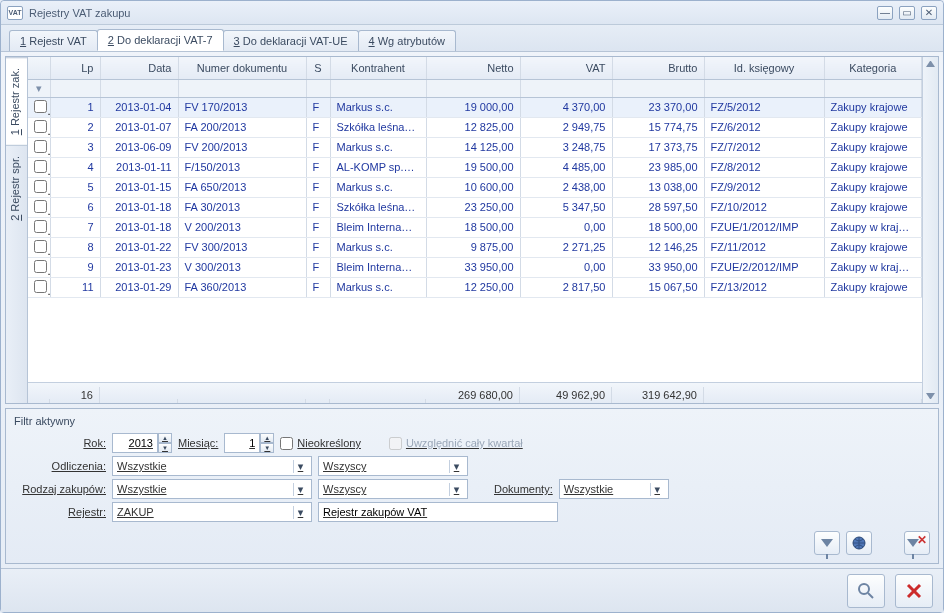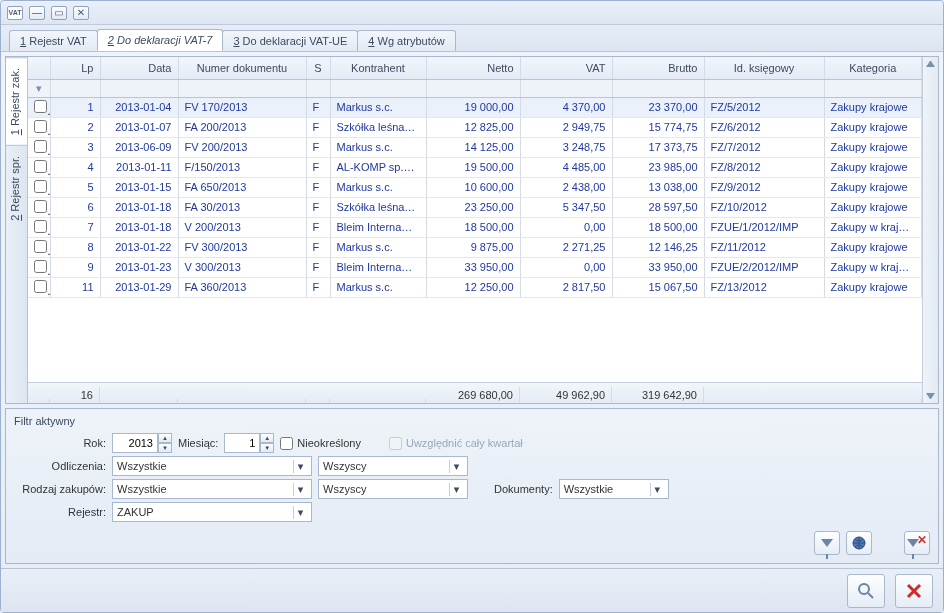--- a/index.html
+++ b/index.html
@@ -5,21 +5,21 @@
   * { box-sizing: border-box; }
   html, body { margin:0; padding:0; font-family: Tahoma, Arial, sans-serif; font-size:11px; color:#333; background:#e8eef7; }
   .window { width:944px; height:613px; background:linear-gradient(#f0f4fa,#e6edf6); border:1px solid #9cb1cd; border-radius:4px; display:flex; flex-direction:column; position:relative; }
   .titlebar { height:24px; display:flex; align-items:center; gap:6px; padding:0 6px; background:linear-gradient(#eaf0f9,#dde6f2); border-bottom:1px solid #bccada; border-radius:4px 4px 0 0; }
   .titlebar .title { flex:1; color:#4b5c74; font-size:11px; }
   .titlebar .winbtn { width:16px; height:14px; border:1px solid #8ba2c0; background:linear-gradient(#fdfefe,#e2eaf3); border-radius:2px; display:flex; align-items:center; justify-content:center; font-size:10px; color:#4b5c74; cursor:default; }
   .titlebar .vat-icon { width:16px; height:14px; background:#fff; border:1px solid #8ba2c0; border-radius:2px; font-size:7px; color:#4b5c74; display:flex; align-items:center; justify-content:center; font-weight:bold;}
   .top-tabs { display:flex; align-items:flex-end; padding:4px 8px 0 8px; background:linear-gradient(#e6edf6,#dce5f1); border-bottom:1px solid #b6c4d6; gap:0; }
   .top-tabs .tab { padding:4px 10px; border:1px solid #a8b9cf; border-bottom:none; background:linear-gradient(#f2f6fb,#e3eaf4); color:#3b4b61; border-radius:3px 3px 0 0; margin-right:-1px; cursor:default; white-space:nowrap; min-height:20px; display:flex; align-items:center;}
   .top-tabs .tab .accel { text-decoration:underline; }
-  .top-tabs .tab.active { background:#fff; border-bottom:1px solid #fff; position:relative; z-index:2;font-style:italic; }
+  .top-tabs .tab.active { background:#fff; border-bottom:1px solid #fff; position:relative; z-index:2; }
 
   .body-area { flex:1; display:flex; flex-direction:column; padding:4px; gap:4px; min-height:0; }
 
   .grid-panel { flex:1; background:#fff; border:1px solid #a8b9cf; position:relative; display:flex; min-height:0; }
   .side-vtabs { width:22px; background:linear-gradient(90deg,#e9eff7,#dde5f0); border-right:1px solid #b6c4d6; display:flex; flex-direction:column; }
   .vtab { writing-mode: vertical-rl; transform: rotate(180deg); padding:10px 3px; text-align:center; font-size:11px; color:#3b4b61; border-bottom:1px solid #b6c4d6; cursor:default; }
   .vtab .accel { text-decoration:underline; }
   .vtab.active { background:#fff; font-weight:normal; }
 
   .grid-main { flex:1; display:flex; flex-direction:column; min-width:0; }
@@ -37,21 +37,21 @@
   table.grid tbody input[type=checkbox]{ margin:0; }
   .grid-footer { height:20px; display:flex; align-items:flex-end; background:linear-gradient(#f2f6fb,#e4ebf5); font-size:11px; color:#333; }
   .grid-footer div { border-right:1px solid #d3dbe6; padding:2px 6px; display:flex; align-items:center; justify-content:flex-end; }
   .grid-side-scroll { width:16px; background:linear-gradient(90deg,#eef3f9,#e2eaf3); border-left:1px solid #c3cfdf; position:relative; }
   .grid-side-scroll::before,.grid-side-scroll::after{content:"";position:absolute;left:3px;right:3px;height:0;border-left:4px solid transparent;border-right:4px solid transparent;}
   .grid-side-scroll::before{top:4px;border-bottom:6px solid #7d90aa;}
   .grid-side-scroll::after{bottom:4px;border-top:6px solid #7d90aa;}
 
   .filter-panel { background:linear-gradient(#eef3f9,#e4ebf5); border:1px solid #a8b9cf; padding:6px 8px 8px 8px; }
   .filter-panel .heading { color:#3b4b61; margin-bottom:6px; font-size:11px; }
-  .filter-row { display:flex; align-items:center; gap:6px; margin:3px 0; }
+  .filter-row { display:flex; align-items:center; gap:6px; margin:3px 0;text-decoration:underline; }
   .filter-row label { color:#333; text-align:right; display:inline-block; }
   .combo, .txt, .spin { border:1px solid #a8b9cf; background:#fff; height:20px; font-size:11px; padding:9px 4px; }
   .combo { display:inline-flex; align-items:center; justify-content:space-between; gap:4px; }
   .combo .arrow { width:14px; text-align:center; color:#3b4b61; border-left:1px solid #c3cfdf; }
   .spin-wrap { display:inline-flex; }
   .spin-wrap .spin { width:46px; text-align:right; padding-right:4px;}
   .spinbtns { display:flex; flex-direction:column; }
   .spinbtns button { width:14px; height:10px; border:1px solid #a8b9cf; background:linear-gradient(#fdfefe,#e2eaf3); font-size:6px; line-height:6px; padding:0; color:#3b4b61;}
   .chk { display:inline-flex; align-items:center; gap:4px; }
   .chk input{margin:0;}
@@ -62,20 +62,21 @@
   .funnel { width:0;height:0;border-left:6px solid transparent;border-right:6px solid transparent;border-top:8px solid #6d84a3; position:relative;}
   .funnel::after{content:"";position:absolute;left:-1px;top:7px;width:2px;height:5px;background:#6d84a3;}
   svg { display:block; }
 </style>
 </head>
 <body>
 
 <div class="window">
   <div class="titlebar">
     <span class="vat-icon">VAT</span>
+    <span class="title">Rejestry VAT zakupu</span>
     <span class="winbtn">—</span>
     <span class="winbtn">▭</span>
     <span class="winbtn">✕</span>
   </div>
 
   <div class="top-tabs">
     <div class="tab">
         <span><span class="accel">1</span><span> Rejestr VAT</span></span>
       </div>
     <div class="tab active">
@@ -350,20 +351,21 @@
             <span class="arrow">▾</span>
           </span>
       </div>
 
       <div class="filter-row">
         <label style="width:92px">Rejestr:</label>
         <span class="combo" style="width:200px">
             <span>ZAKUP</span>
             <span class="arrow">▾</span>
           </span>
+        <input class="txt" style="width: 240px;" readonly="" value="Rejestr zakupów VAT">
       </div>
 
       <div class="filter-footer">
         <span class="iconbtn" title="filter">
             <span class="funnel"></span>
           </span>
         <span class="iconbtn">
           <svg width="14" height="14">
               <circle cx="7" cy="7" r="6" fill="#4f76b6" stroke="#2d4a78"></circle>
               <path d="M1 7h12M7 1v12M3 3q4 4 8 0M3 11q4 -4 8 0" stroke="#2d4a78" fill="none" stroke-width="0.8"></path>

